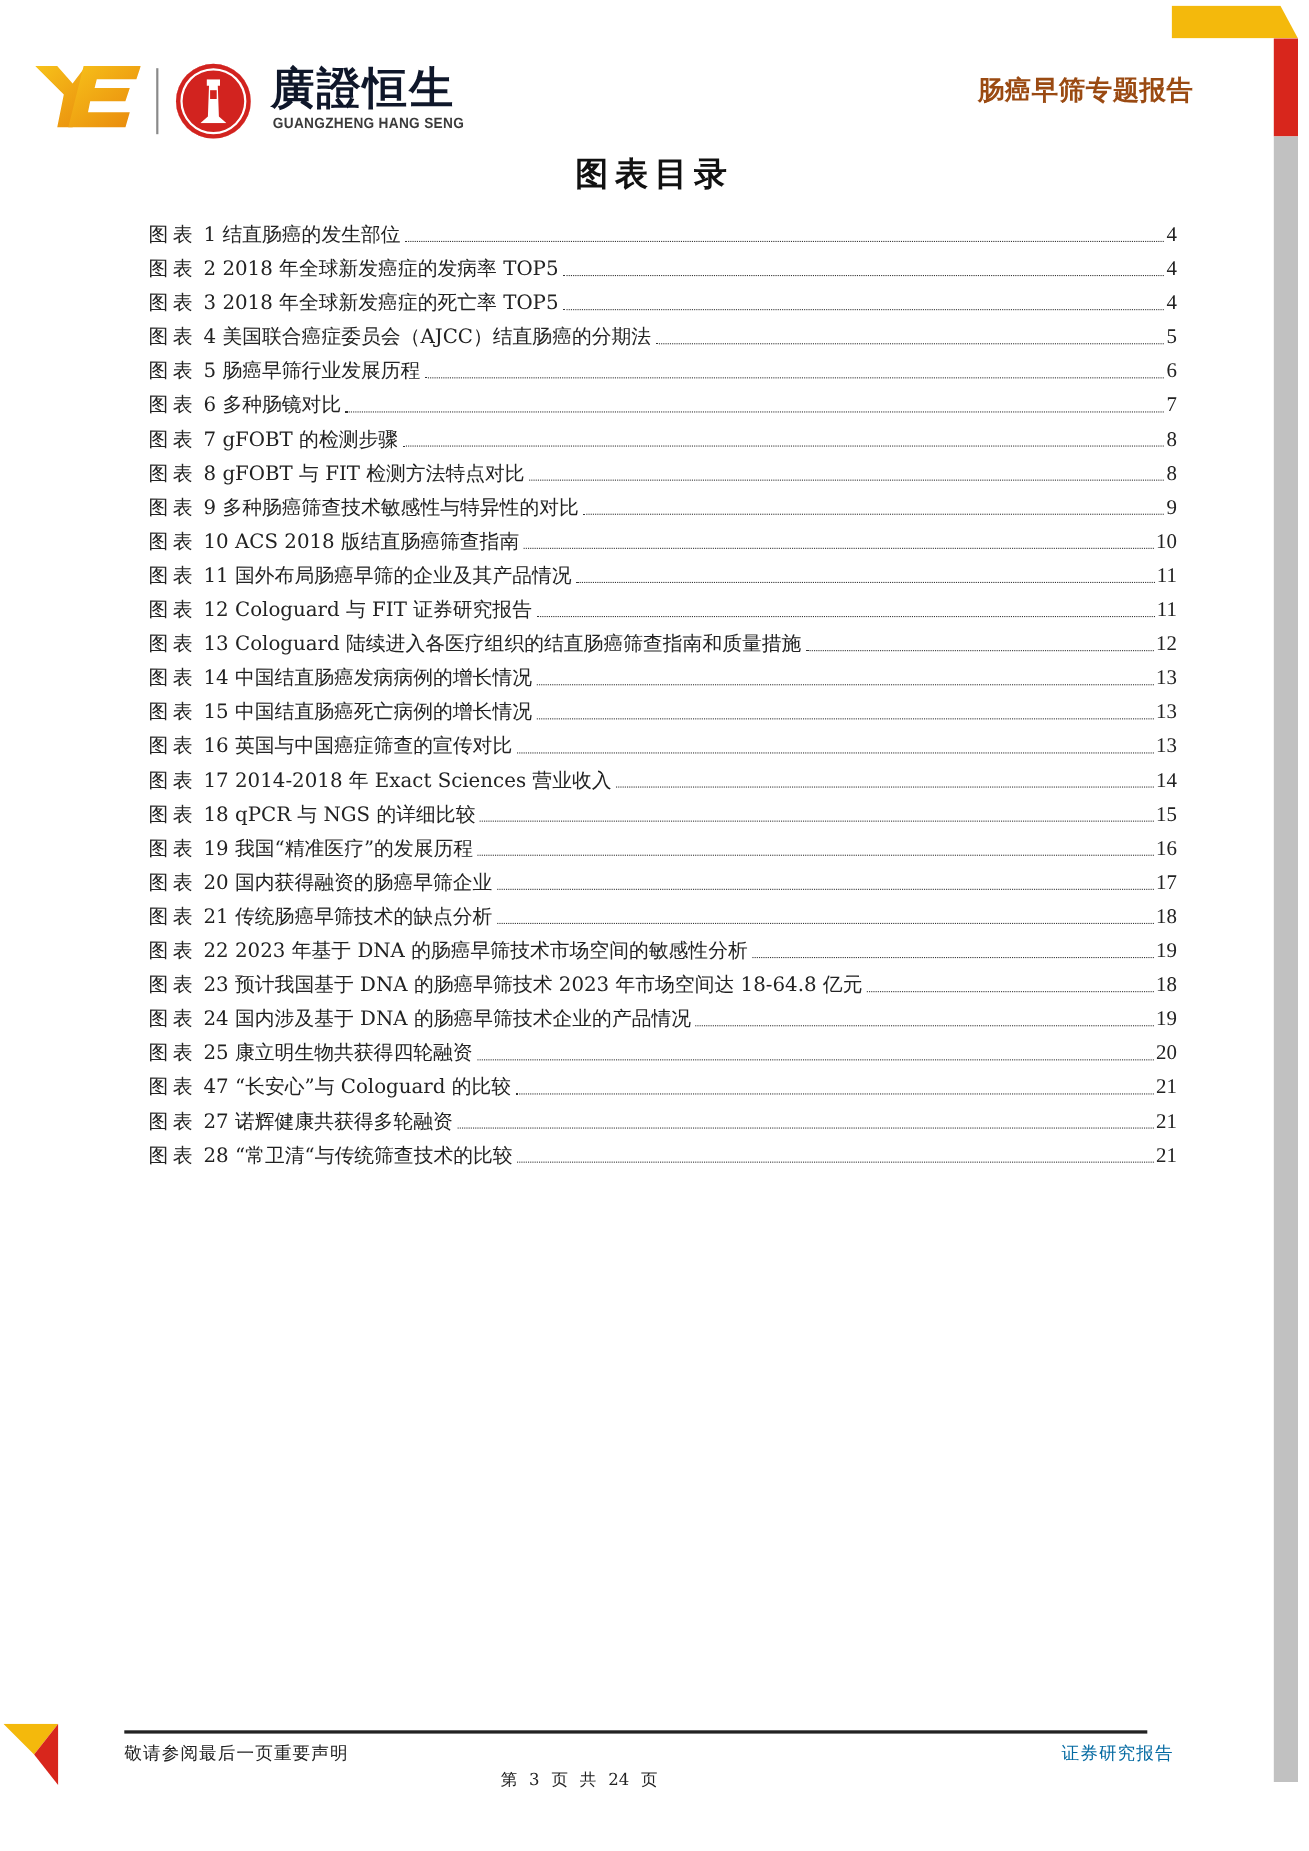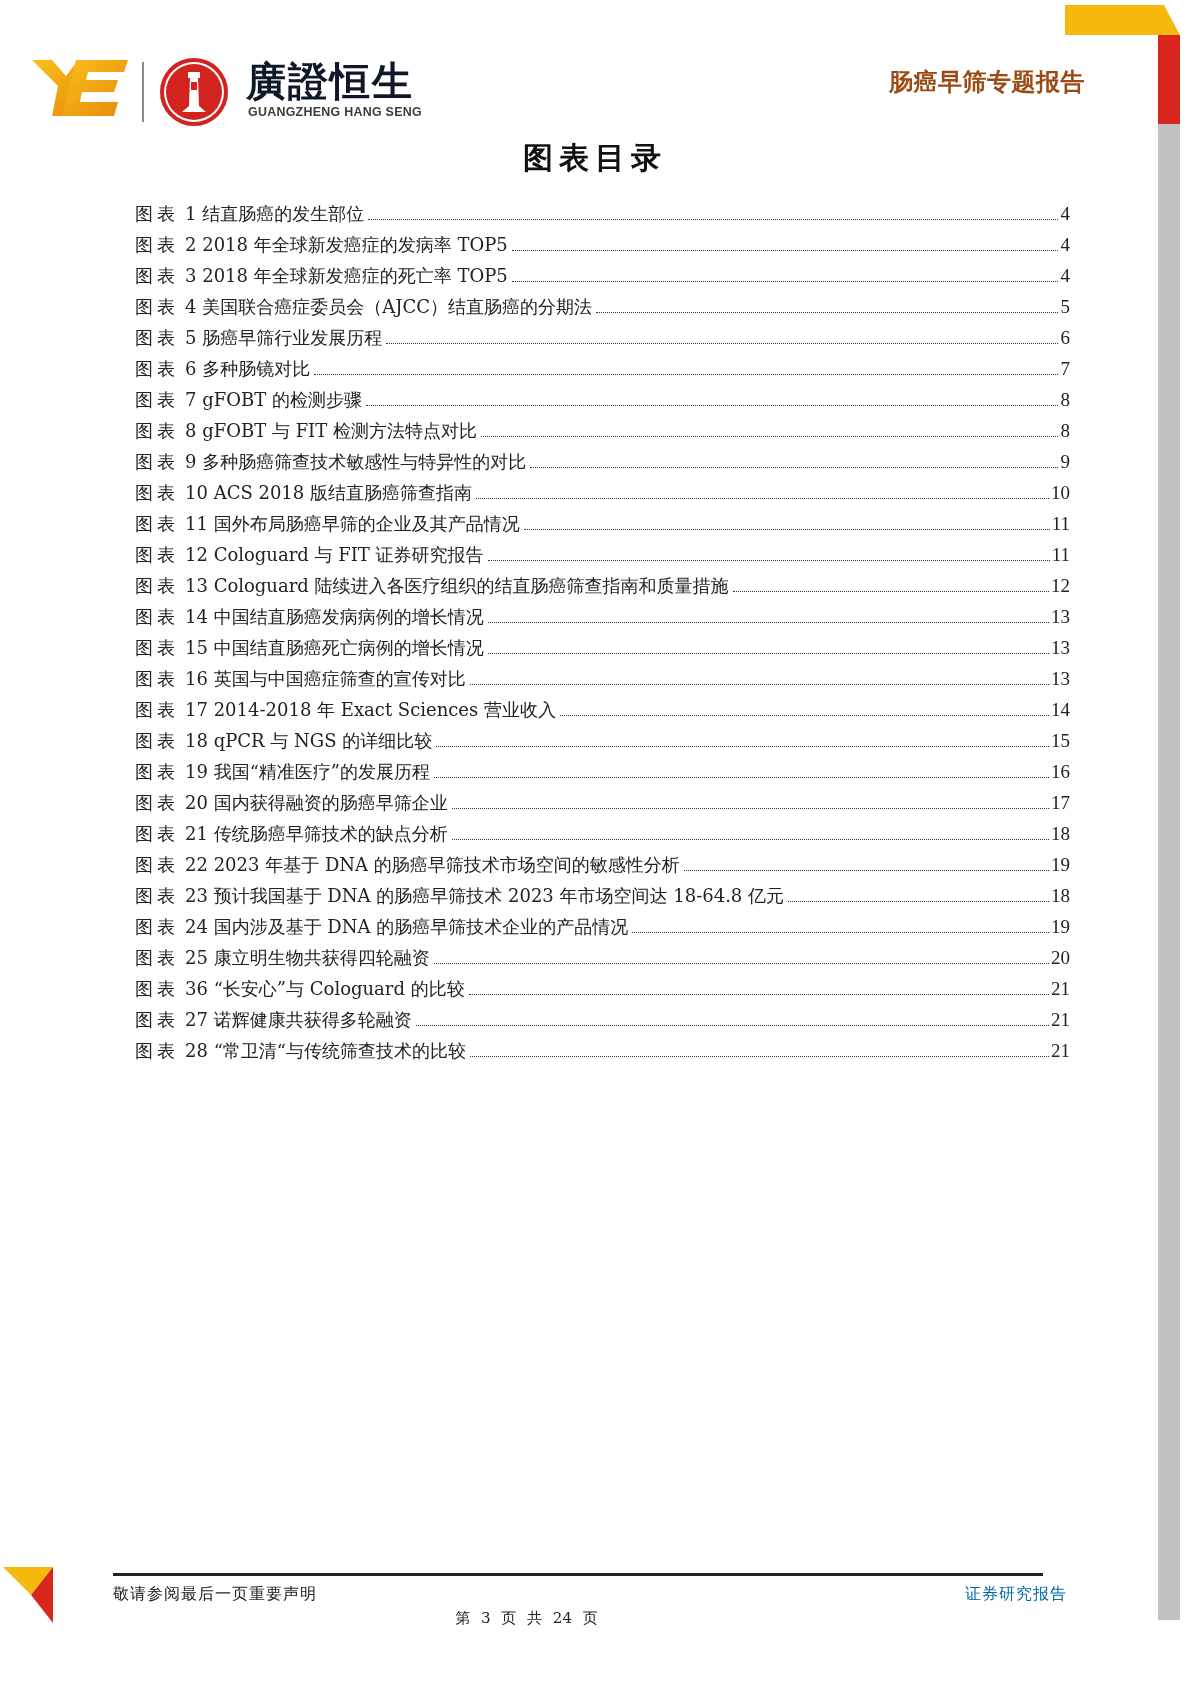--- a/index.html
+++ b/index.html
@@ -192,21 +192,21 @@
     <span class="toc-label"><span class="toc-prefix">图表</span><span class="toc-num">24</span>&nbsp;<span class="toc-text">国内涉及基于 DNA 的肠癌早筛技术企业的产品情况</span></span>
     <span class="toc-leader"></span>
     <span class="toc-page">19</span>
   </li>
     <li class="toc-item">
     <span class="toc-label"><span class="toc-prefix">图表</span><span class="toc-num">25</span>&nbsp;<span class="toc-text">康立明生物共获得四轮融资</span></span>
     <span class="toc-leader"></span>
     <span class="toc-page">20</span>
   </li>
     <li class="toc-item">
-    <span class="toc-label"><span class="toc-prefix">图表</span><span class="toc-num">36</span>&nbsp;<span class="toc-text">“长安心”与 Cologuard 的比较</span></span>
+    <span class="toc-label"><span class="toc-prefix">图表</span><span class="toc-num">47</span>&nbsp;<span class="toc-text">“长安心”与 Cologuard 的比较</span></span>
     <span class="toc-leader"></span>
     <span class="toc-page">21</span>
   </li>
     <li class="toc-item">
     <span class="toc-label"><span class="toc-prefix">图表</span><span class="toc-num">27</span>&nbsp;<span class="toc-text">诺辉健康共获得多轮融资</span></span>
     <span class="toc-leader"></span>
     <span class="toc-page">21</span>
   </li>
     <li class="toc-item">
     <span class="toc-label"><span class="toc-prefix">图表</span><span class="toc-num">28</span>&nbsp;<span class="toc-text">“常卫清“与传统筛查技术的比较</span></span>

